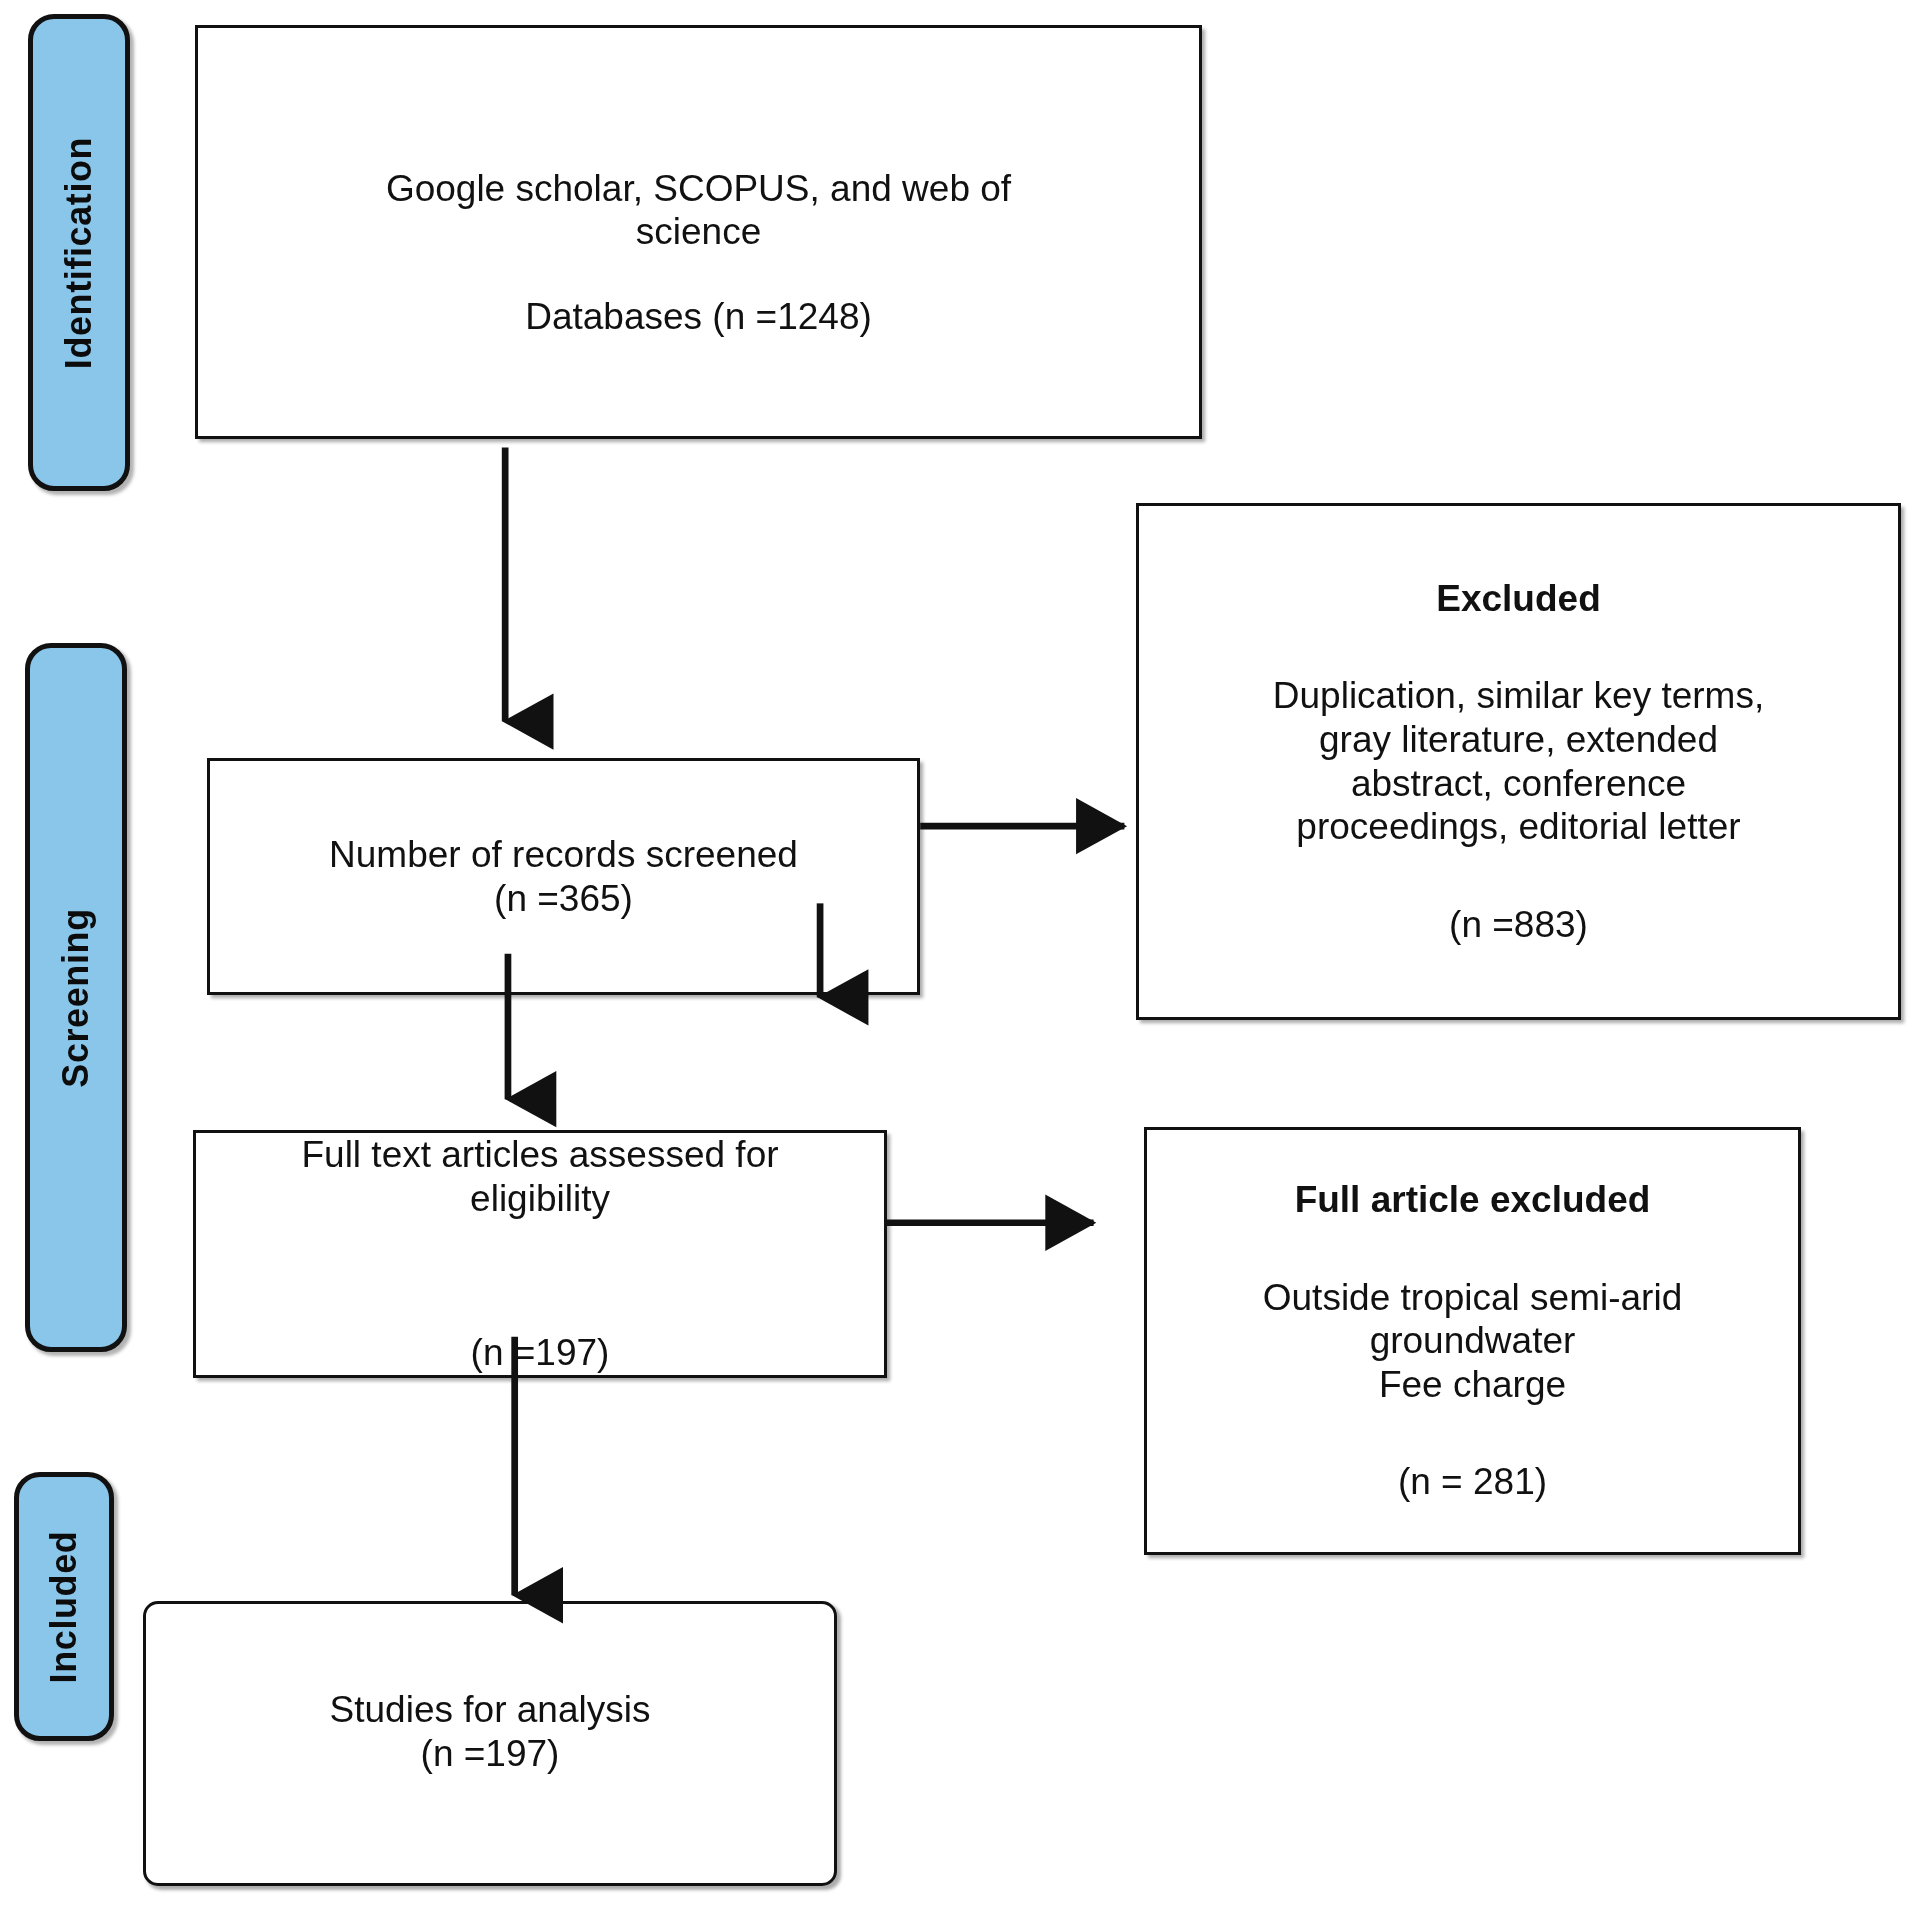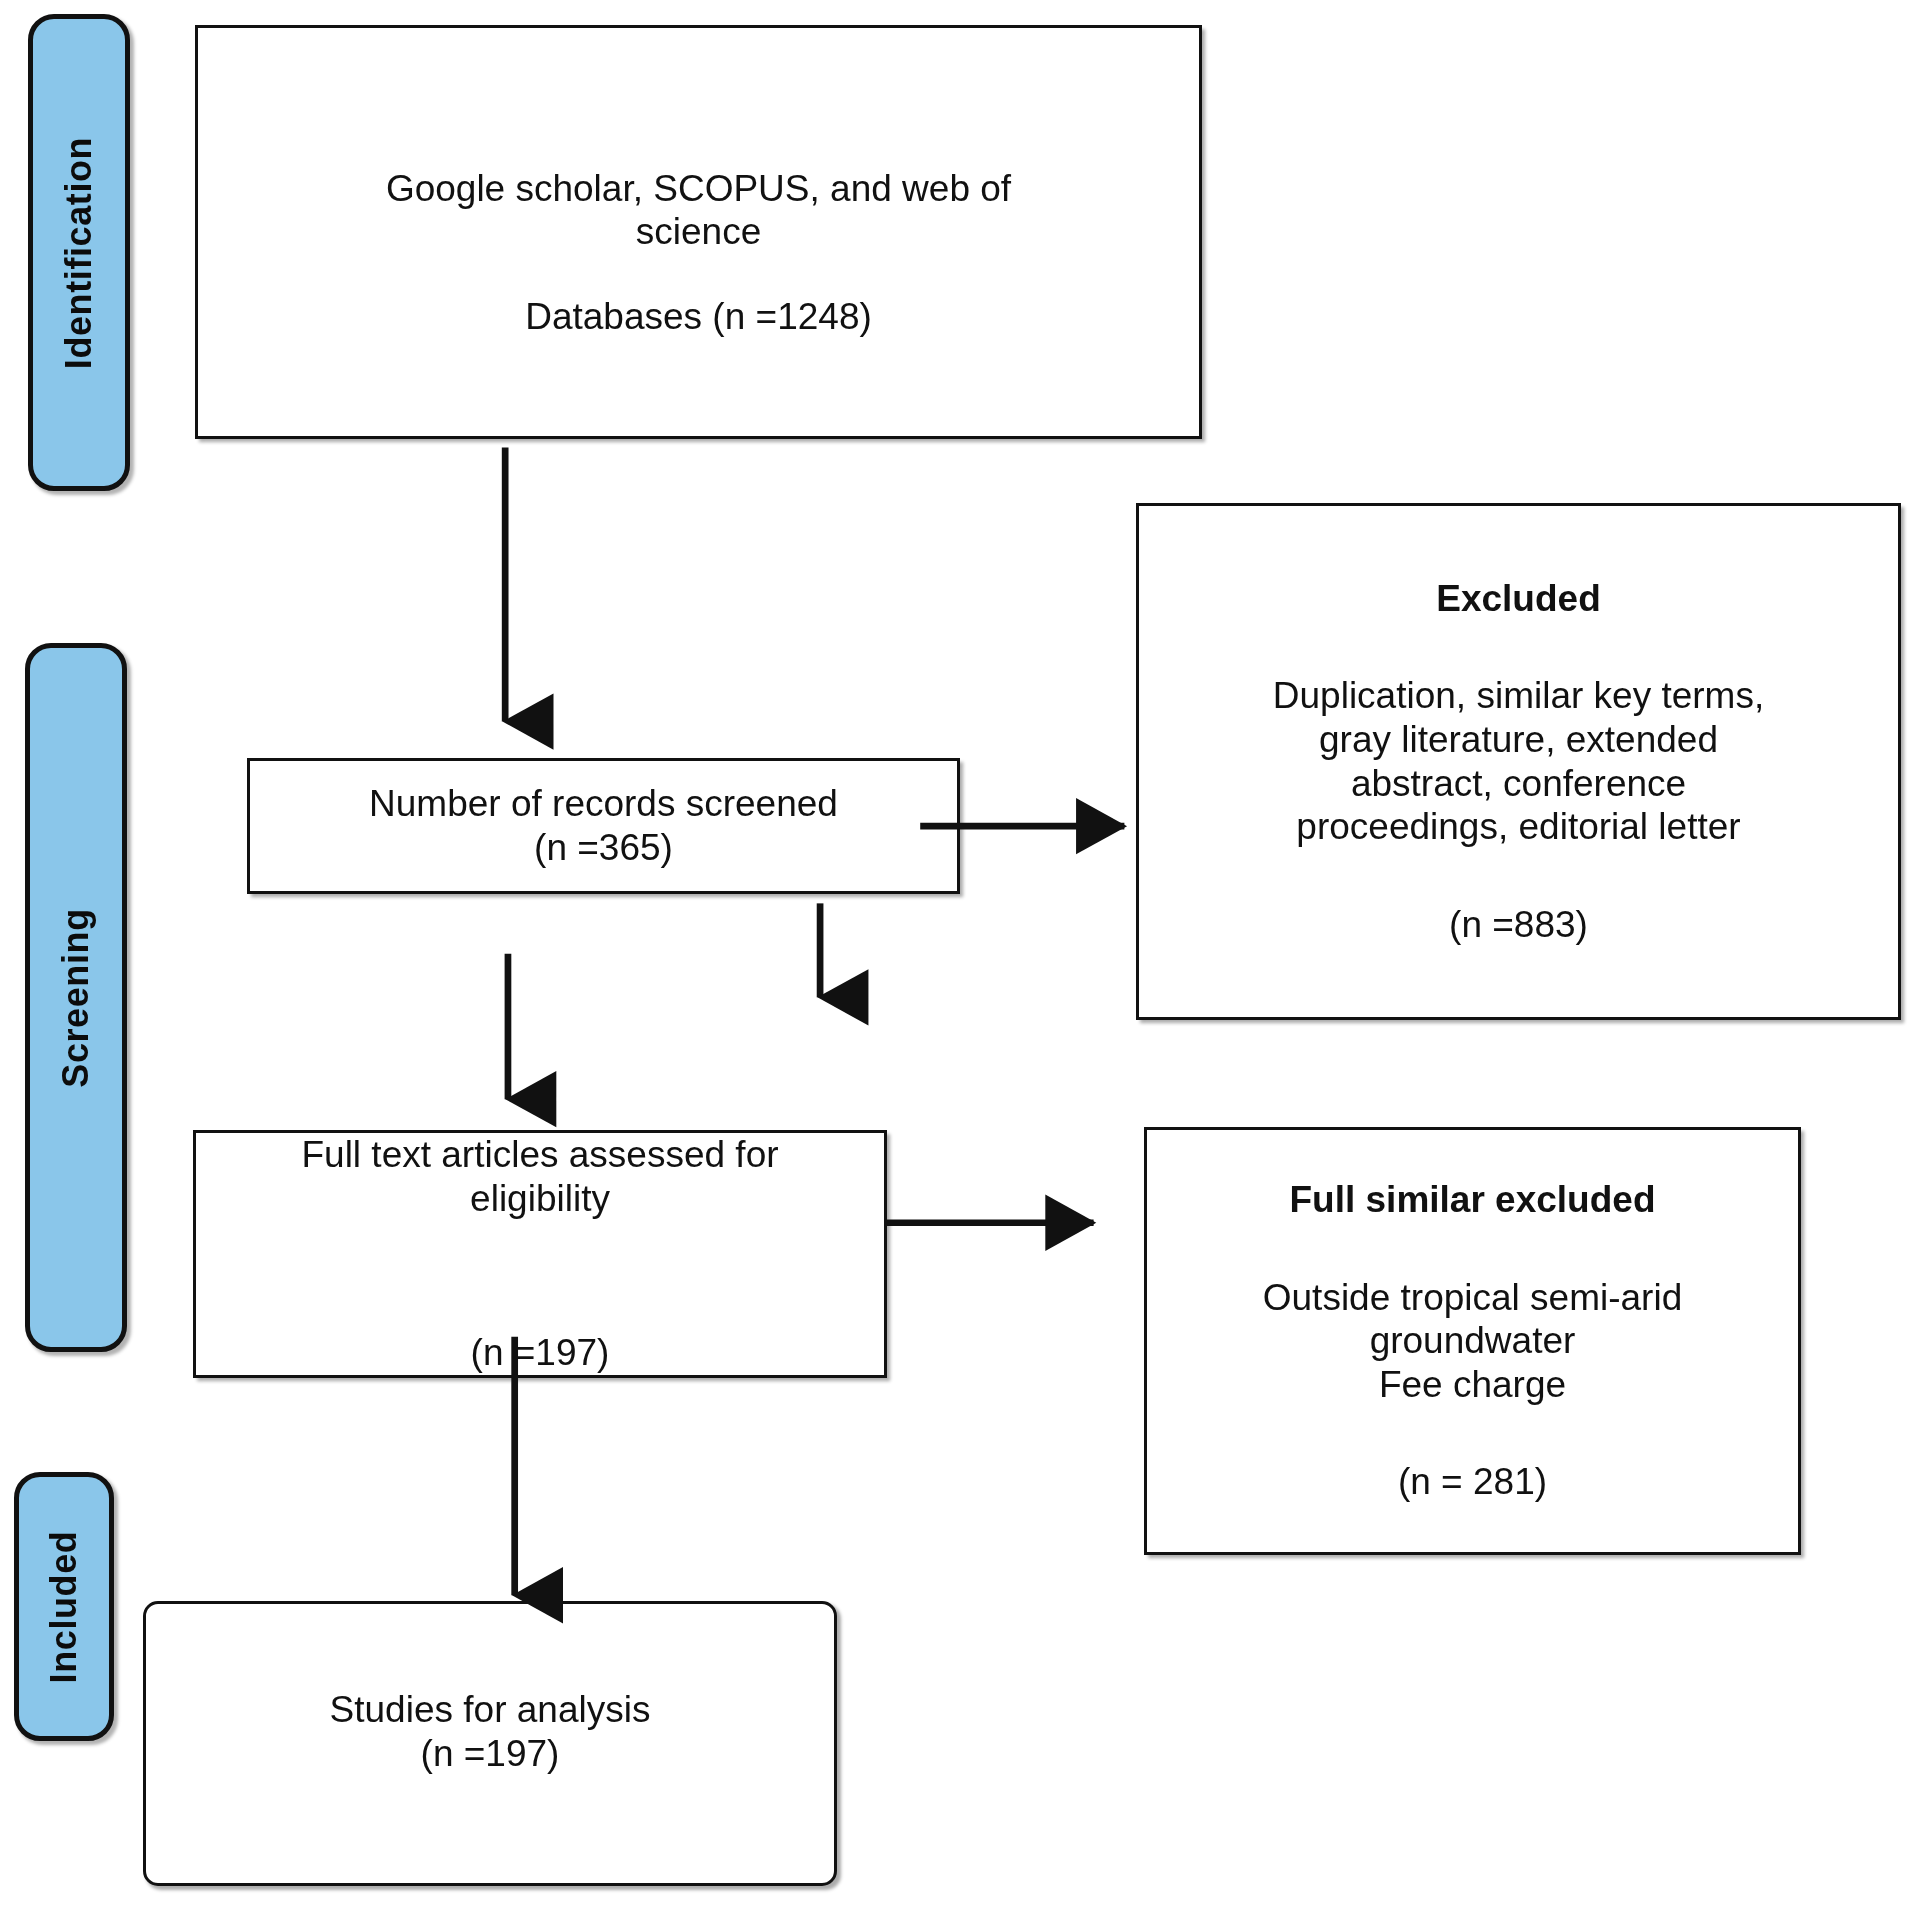--- a/index.html
+++ b/index.html
@@ -96,21 +96,21 @@
   </div>
 
   <div class="node-box" style="left:195px; top:25px; width:1007px; height:414px;">
     <div class="gap-md"></div>
     <div class="line">Google scholar, SCOPUS, and web of
 science</div>
     <div class="gap-md"></div>
     <div class="line">Databases (n =1248)</div>
   </div>
 
-  <div class="node-box" style="left:207px; top:758px; width:713px; height:136px;margin-left:40px;">
+  <div class="node-box" style="left:207px; top:758px; width:713px; height:237px;">
     <div class="line">Number of records screened</div>
     <div class="line">(n =365)</div>
   </div>
 
   <div class="node-box" style="left:1136px; top:503px; width:765px; height:517px;">
     <div class="line bold">Excluded</div>
     <div class="gap-lg"></div>
     <div class="line">Duplication, similar key terms,
 gray literature, extended
 abstract, conference
@@ -119,21 +119,21 @@
     <div class="line">(n =883)</div>
   </div>
 
   <div class="node-box" style="left:193px; top:1130px; width:694px; height:248px;justify-content:space-between;">
     <div class="line">Full text articles assessed for
 eligibility</div>
     <div class="line">(n =197)</div>
   </div>
 
   <div class="node-box" style="left:1144px; top:1127px; width:657px; height:428px;">
-    <div class="line bold">Full similar excluded</div>
+    <div class="line bold">Full article excluded</div>
     <div class="gap-lg"></div>
     <div class="line">Outside tropical semi-arid
 groundwater
 Fee charge</div>
     <div class="gap-lg"></div>
     <div class="line">(n = 281)</div>
   </div>
 
   <div class="node-box" style="left:143px; top:1601px; width:694px; height:285px; justify-content:flex-start; padding-top:84px;border-radius:15px;">
     <div class="line">Studies for analysis</div>

